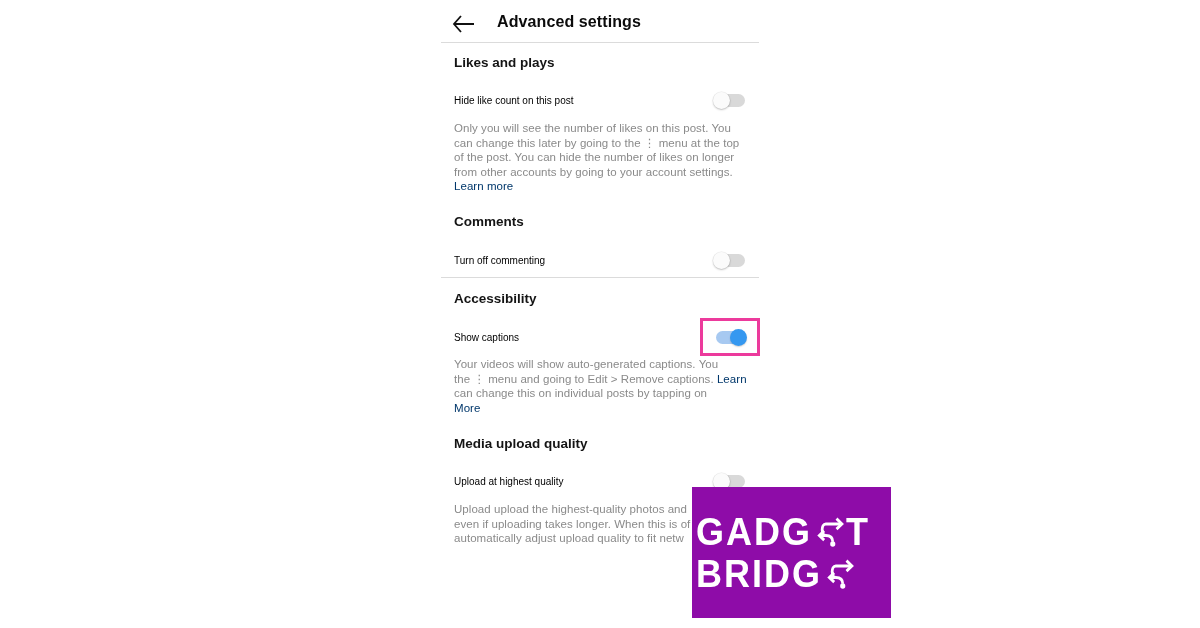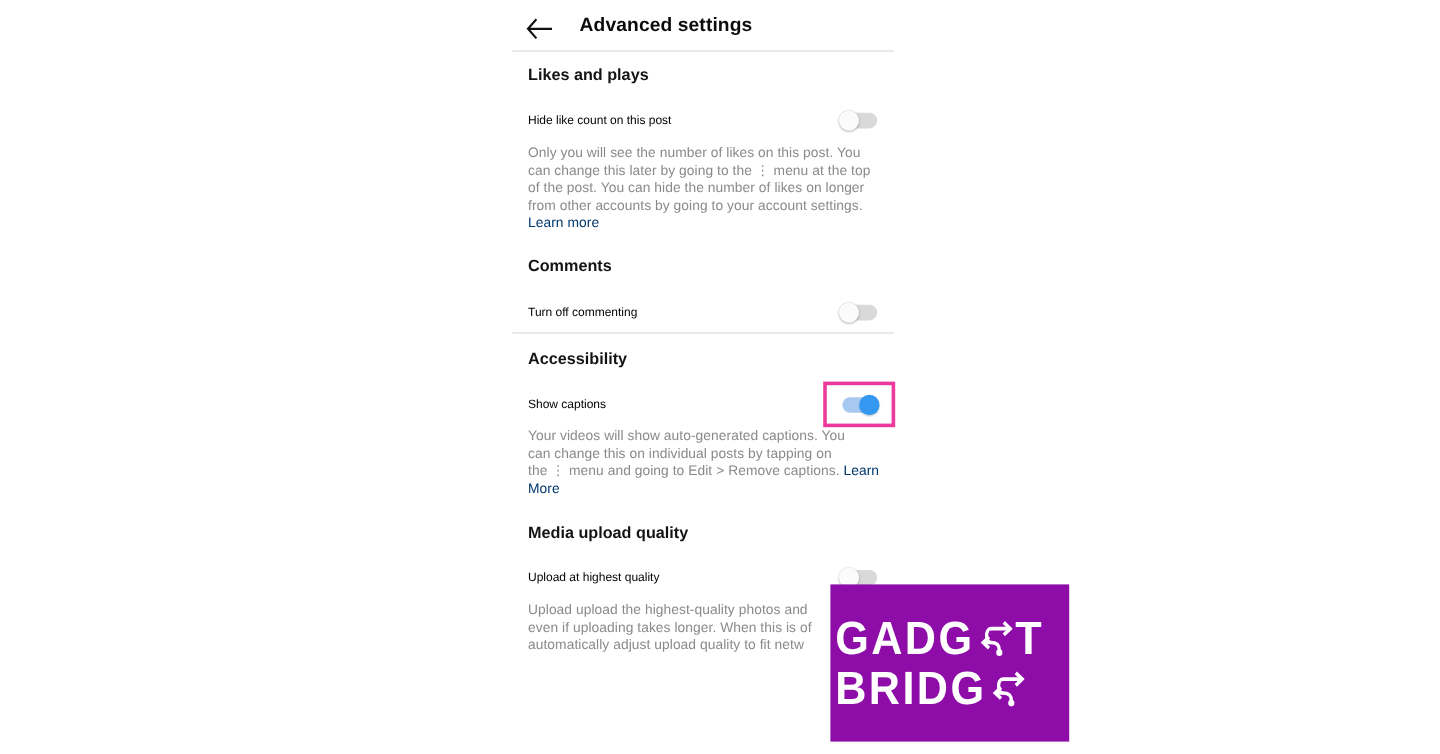--- a/index.html
+++ b/index.html
@@ -1,20 +1,20 @@
 <!DOCTYPE html>
 <html><head>
 <meta charset="utf-8">
 <style>
   * { margin:0; padding:0; box-sizing:border-box; }
   html,body { width:1200px; height:628px; background:#ffffff;
               font-family:"Liberation Sans", sans-serif; }
   .canvas { position:relative; width:1200px; height:628px; background:#fff; overflow:hidden; }
 
-  .screen { position:absolute; left:426px; top:0; width:320px; height:448px; }
+  .screen { position:absolute; left:440px; top:0; width:320px; height:448px; }
 
   
   .appbar { position:absolute; top:10px; left:0; width:100%; height:28px; }
   .back-btn { position:absolute; left:12px; top:5px; width:24px; height:18px; cursor:pointer; }
   .page-title { position:absolute; left:57px; top:3px; font-size:16px; font-weight:bold;
                 color:#0b0b0b; letter-spacing:0.1px; }
 
   .divider { position:absolute; left:1px; width:318px; height:1px; background:#dbdbdb; }
 
   .sec-heading { position:absolute; left:14px; font-size:13.5px; font-weight:bold; color:#141414; }
@@ -107,22 +107,22 @@
 
     <div class="highlight-box">
       <span class="toggle" data-state="on">
         <span class="track"></span>
         <span class="knob"></span>
       </span>
     </div>
 
     <div class="desc" style="top:357px">
       <div>Your videos will show auto-generated captions. You</div>
+      <div><span>the ⋮ menu and going to Edit &gt; Remove captions.</span> <a class="link">Learn</a></div>
       <div>can change this on individual posts by tapping on</div>
-      <div><span>the ⋮ menu and going to Edit &gt; Remove captions.</span> <a class="link">Learn</a></div>
       <div><a class="link">More</a></div>
     </div>
 
     <div class="sec-heading" style="top:436px">Media upload quality</div>
 
     <div class="row" style="top:472px">
       <span class="row-label">Upload at highest quality</span>
       <span class="toggle" data-state="off">
         <span class="track"></span>
         <span class="knob"></span>

